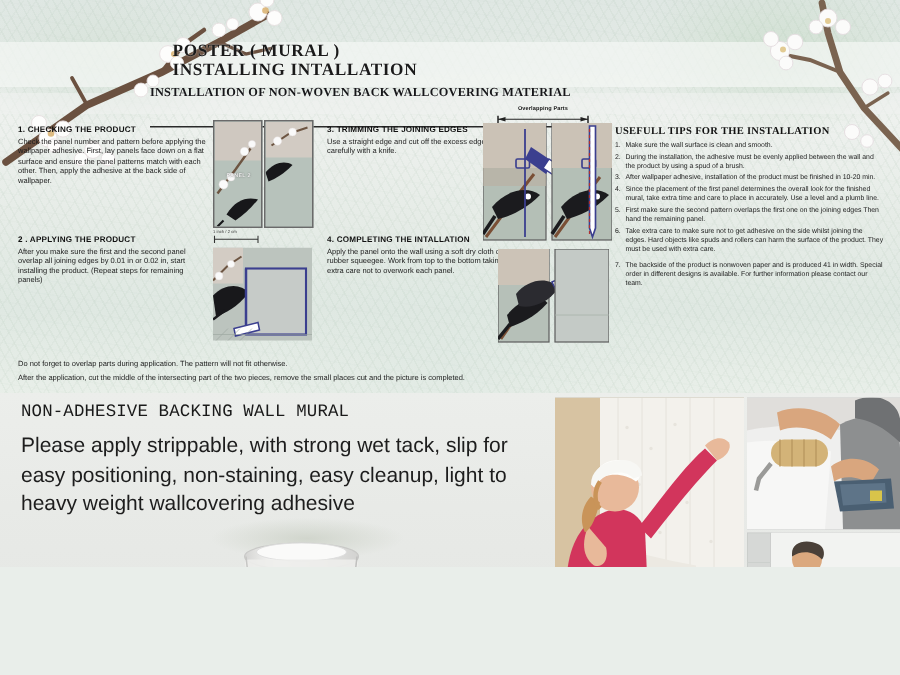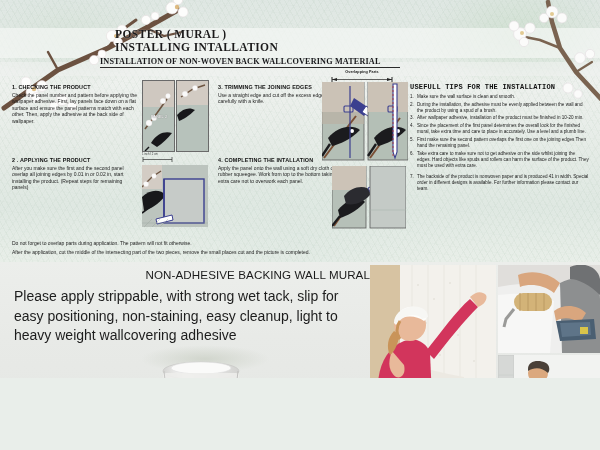--- a/index.html
+++ b/index.html
@@ -49,21 +49,21 @@
   .title-block{position:absolute;left:115px;top:28px;width:300px;}
   .title1,.title2{
     font-family:"Liberation Serif", serif;font-weight:bold;
     font-size:11.5px;color:#1a1a1a;letter-spacing:.4px;line-height:13px;
     text-shadow:0 0 1px rgba(255,255,255,.8);
   }
   .subtitle{
     position:absolute;left:100px;top:57px;width:300px;
     font-family:"Liberation Serif", serif;font-weight:bold;font-size:8.2px;
     color:#17171a;letter-spacing:.15px;
-    border-bottom:1px solid #2a2a2a;padding-bottom:1px;
+    border-bottom:1px solid #2a2a2a;padding-bottom:18px;
     text-shadow:0 0 1px rgba(255,255,255,.7);
   }
 
   
   .step{position:absolute;width:128px;}
   .step h4{
     margin:0 0 2px 0;font-size:5.4px;font-weight:bold;color:#111;
     letter-spacing:.15px;line-height:6px;
   }
   .step p{
@@ -86,40 +86,41 @@
   
   .overlap-cap{
     position:absolute;left:333px;top:70px;width:58px;text-align:center;
     font-size:3.7px;font-weight:bold;color:#141414;letter-spacing:.1px;
   }
   .overlap-arrow{position:absolute;left:330px;top:77px;width:64px;height:5px;}
 
   
   .tips{position:absolute;left:410px;top:83px;width:180px;}
   .tips h4{
-    margin:0 0 3px 0;font-family:Liberation Mono, monospace;
+    margin:0 0 3px 0;font-family:Liberation Serif, serif;
     font-size:7px;font-weight:bold;color:#111;letter-spacing:.2px;
   }
   .tips ol{margin:0;padding:0;list-style:none;}
   .tips li{
     font-size:4.6px;line-height:6.1px;color:#1c1c1c;margin-bottom:1.6px;
     padding-left:7px;position:relative;
   }
   .tips li .num{position:absolute;left:0;top:0;}
   .tips li.gap{margin-top:5px;}
 
   
   .notes{position:absolute;left:12px;top:240px;width:430px;}
   .notes p{margin:0 0 2px 0;font-size:5px;line-height:6.6px;color:#1d1d1d;}
 
   
   .promo{position:absolute;left:14px;top:268px;width:356px;}
   .promo .head{
-    text-align:right;font-size:11.6px;color:#1a1a1a;letter-spacing:.1px;
+    text-align:left;font-size:11.6px;color:#1a1a1a;letter-spacing:.1px;
     margin-bottom:6px;
+    font-family:Liberation Mono, monospace;
   }
   .promo .body{
     font-size:14px;line-height:19.5px;color:#1d1d1d;
   }
 
   
   .photo{position:absolute;overflow:hidden;background:#cfcfcf;}
   #photo-hanging{left:370px;top:265px;width:126px;height:133px;}
   #photo-roller{left:498px;top:265px;width:102px;height:88px;}
   #photo-family{left:498px;top:355px;width:102px;height:95px;}

